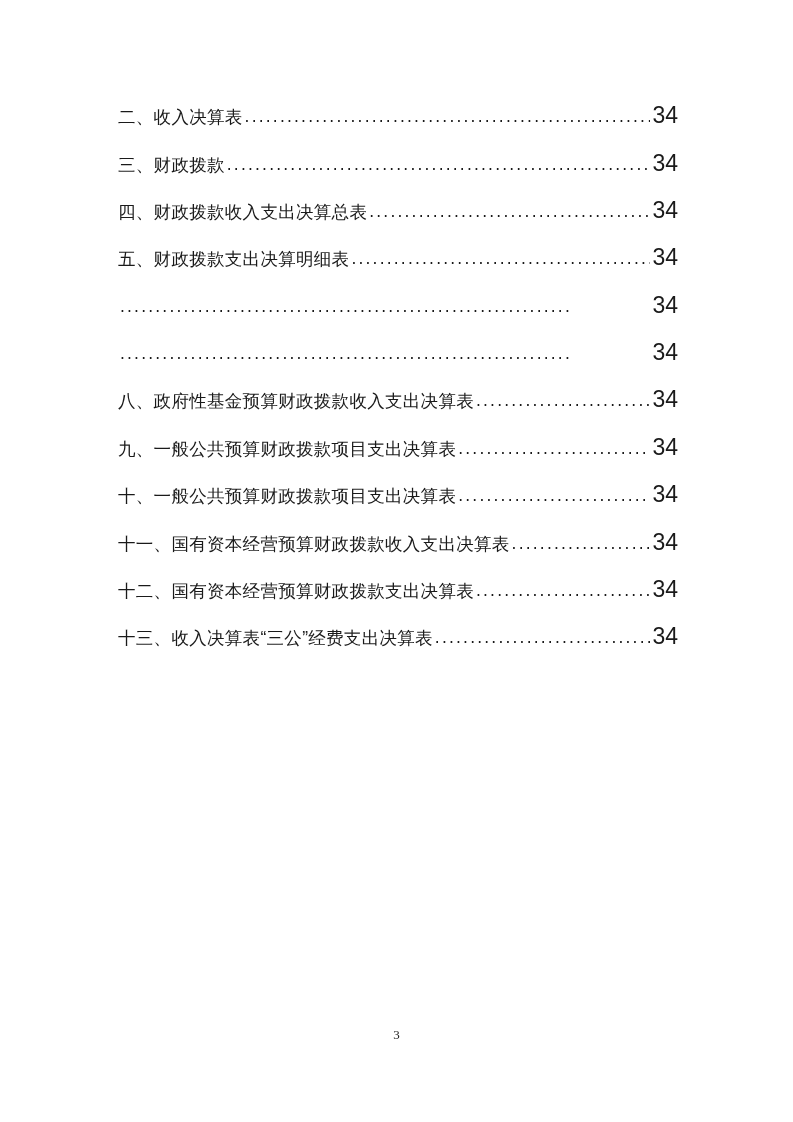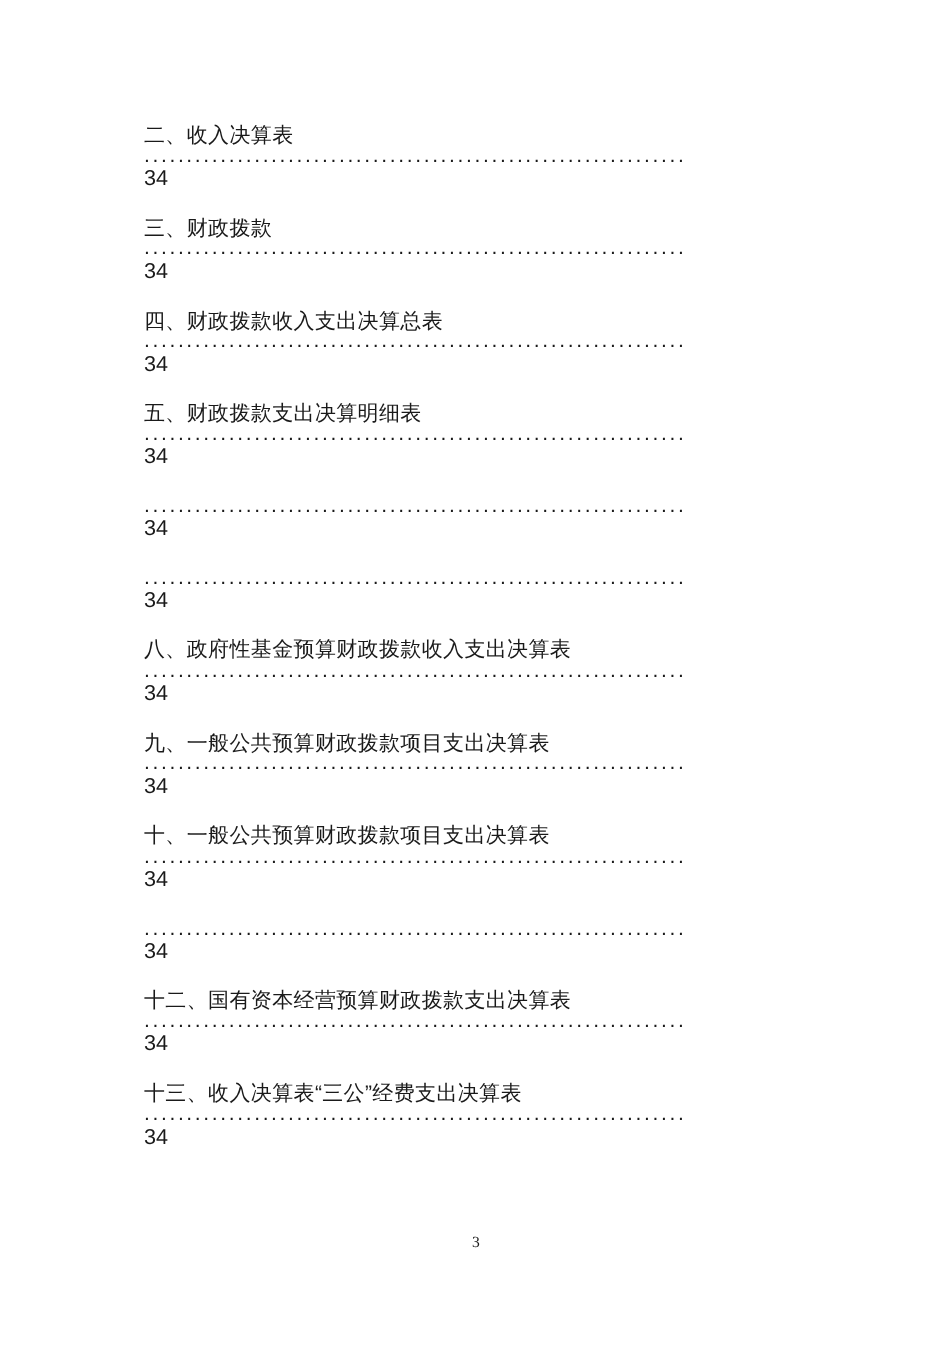--- a/index.html
+++ b/index.html
@@ -26,41 +26,40 @@
   }
   .toc-entry {
     display: flex;
     align-items: baseline;
     width: 100%;
     font-size: 17.5px;
     color: #1a1a1a;
     line-height: 1;
     padding: 12.2px 0;
     white-space: nowrap;
-    flex-direction: column;
   }
   .toc-title {
     flex: 0 0 auto;
     letter-spacing: 0.3px;
   }
   .toc-dots {
     flex: 1 1 auto;
     overflow: hidden;
     white-space: nowrap;
     margin: 0 2px;
     font-size: 17.5px;
     letter-spacing: 2.2px;
     color: #1a1a1a;
     position: relative;
     top: -1px;
   }
   .toc-page {
     flex: 0 0 auto;
     text-align: right;
-    font-size: 18px;
+    font-size: 23px;
     color: #1a1a1a;
   }
   .footer {
     position: absolute;
     left: 0;
     right: 0;
     top: 1027px;
     text-align: center;
     font-size: 13px;
     color: #1a1a1a;
@@ -120,20 +119,21 @@
       <span class="toc-page">34</span>
     </div>
 
     <div class="toc-entry">
       <span class="toc-title">十、一般公共预算财政拨款项目支出决算表</span>
       <span class="toc-dots">................................................................</span>
       <span class="toc-page">34</span>
     </div>
 
     <div class="toc-entry">
+      <span class="toc-title">十一、国有资本经营预算财政拨款收入支出决算表</span>
       <span class="toc-dots">................................................................</span>
       <span class="toc-page">34</span>
     </div>
 
     <div class="toc-entry">
       <span class="toc-title">十二、国有资本经营预算财政拨款支出决算表</span>
       <span class="toc-dots">................................................................</span>
       <span class="toc-page">34</span>
     </div>
 

